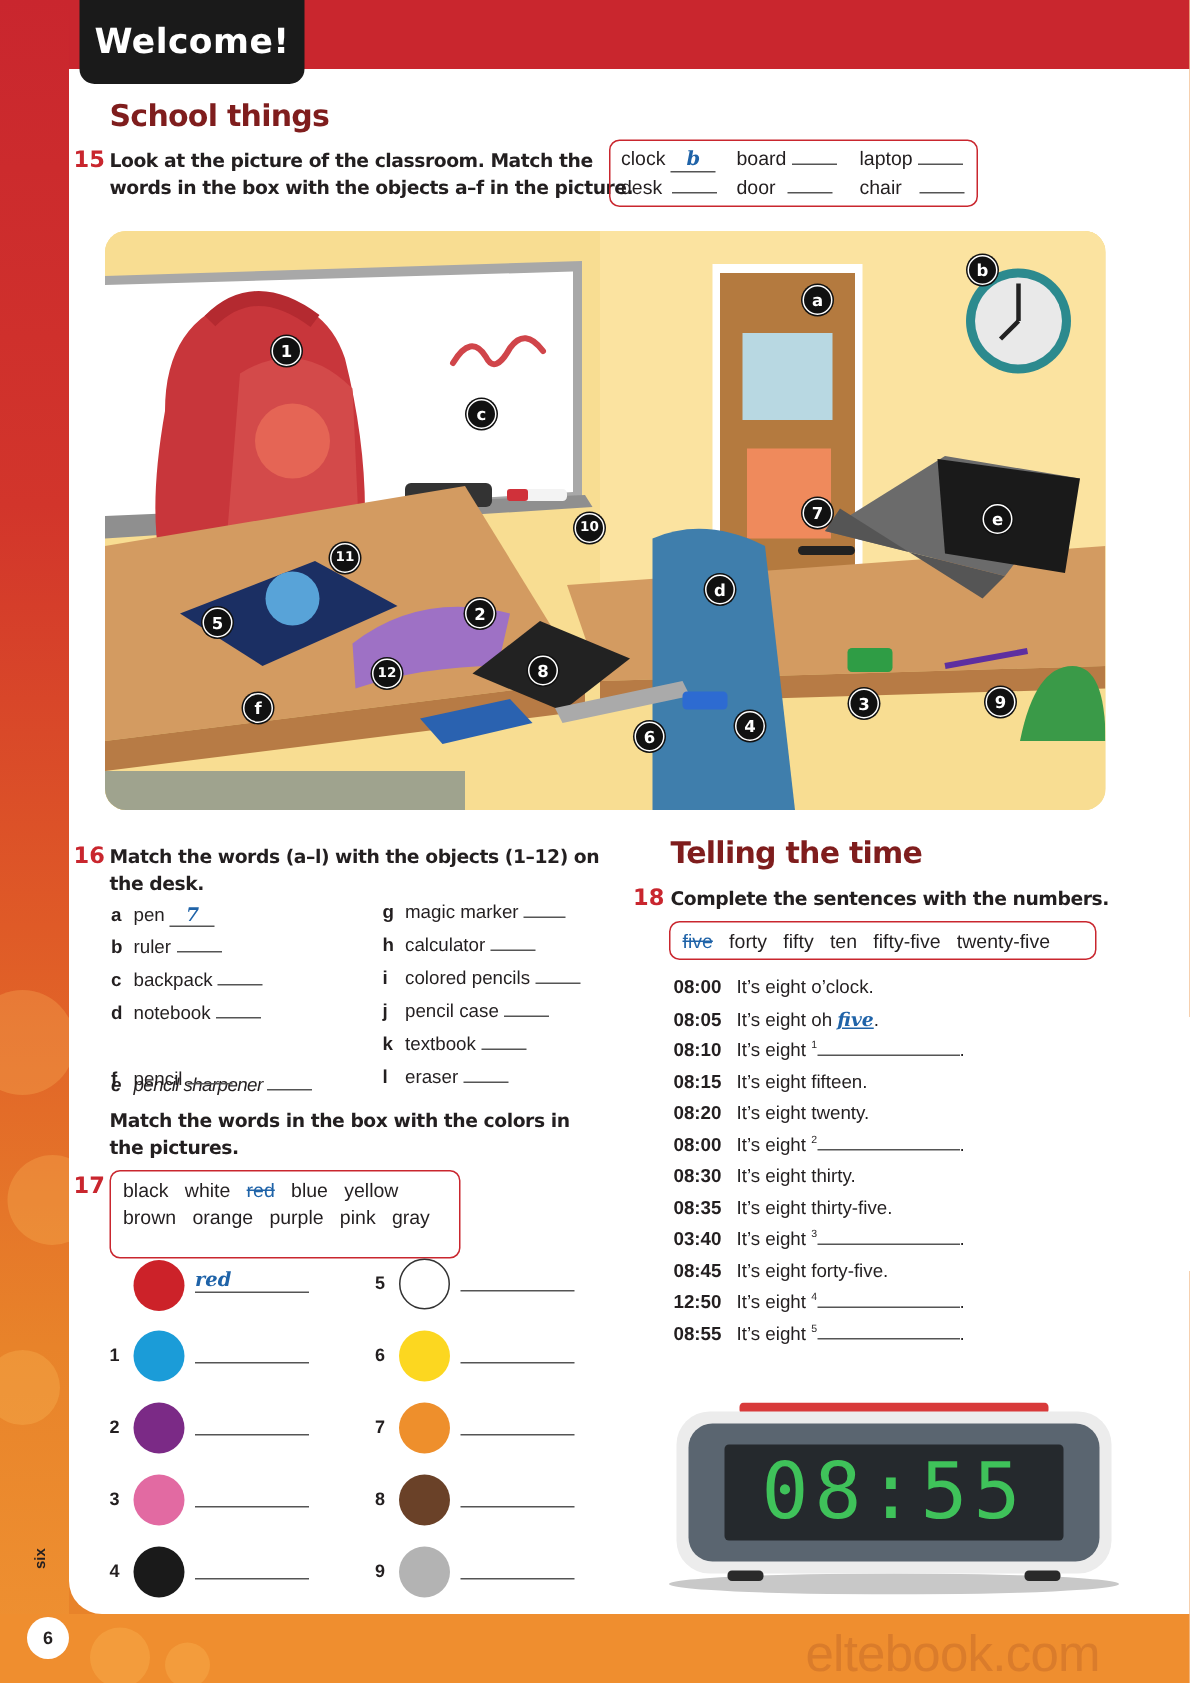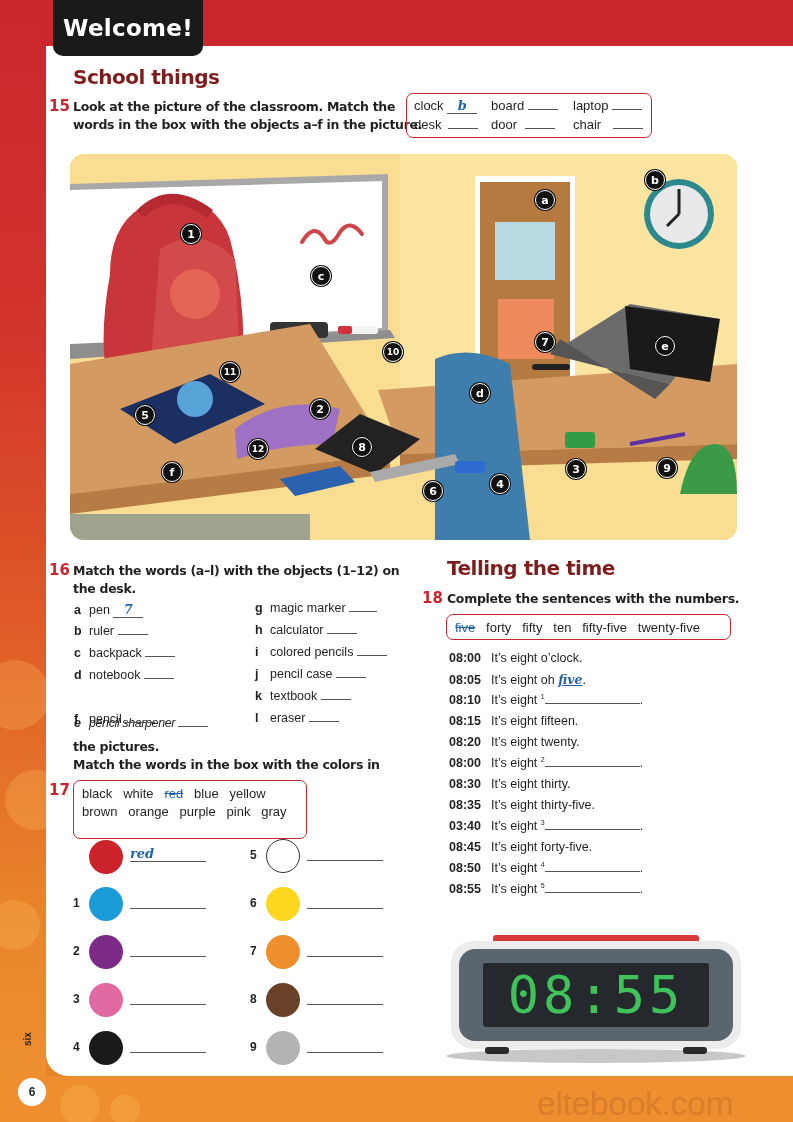--- a/index.html
+++ b/index.html
@@ -182,22 +182,22 @@
 
 <div class="item16" style="left:255px;top:601px;"><b>g</b><span>magic marker</span> <span class="blank" style="width:28px;"></span></div>
 <div class="item16" style="left:255px;top:623px;"><b>h</b><span>calculator</span> <span class="blank" style="width:30px;"></span></div>
 <div class="item16" style="left:255px;top:645px;"><b>i</b><span>colored pencils</span> <span class="blank" style="width:30px;"></span></div>
 <div class="item16" style="left:255px;top:667px;"><b>j</b><span>pencil case</span> <span class="blank" style="width:30px;"></span></div>
 <div class="item16" style="left:255px;top:689px;"><b>k</b><span>textbook</span> <span class="blank" style="width:30px;"></span></div>
 <div class="item16" style="left:255px;top:711px;"><b>l</b><span>eraser</span> <span class="blank" style="width:30px;"></span></div>
 
 <div class="ex-num" style="left:49px;top:737px;margin-top:44px;">17</div>
 <div class="ex-text" style="left:73px;top:738px;">
+  <div>Match the words in the box with the colors in</div>
   <div>the pictures.</div>
-  <div>Match the words in the box with the colors in</div>
 </div>
 
 <div class="wordbox" style="left:73px;top:780px;width:234px;height:59px;">
   <div style="position:absolute;left:8px;top:5px;word-spacing:0;">
     <span>black</span>&nbsp;&nbsp;
     <span>white</span>&nbsp;&nbsp;
     <span class="strike">red</span>&nbsp;&nbsp;
     <span>blue</span>&nbsp;&nbsp;
     <span>yellow</span>
   </div>
@@ -267,21 +267,21 @@
 <div class="time-row" style="top:651px;"><span class="t">08:00</span><span>It’s eight o’clock.</span></div>
 <div class="time-row" style="top:672px;"><span class="t">08:05</span><span>It’s eight oh </span><span class="hand" style="text-decoration:underline;">five</span>.</div>
 <div class="time-row" style="top:693px;"><span class="t">08:10</span><span>It’s eight </span><span class="sup">1</span><span class="blank" style="width:95px;"></span>.</div>
 <div class="time-row" style="top:714px;"><span class="t">08:15</span><span>It’s eight fifteen.</span></div>
 <div class="time-row" style="top:735px;"><span class="t">08:20</span><span>It’s eight twenty.</span></div>
 <div class="time-row" style="top:756px;"><span class="t">08:00</span><span>It’s eight </span><span class="sup">2</span><span class="blank" style="width:95px;"></span>.</div>
 <div class="time-row" style="top:777px;"><span class="t">08:30</span><span>It’s eight thirty.</span></div>
 <div class="time-row" style="top:798px;"><span class="t">08:35</span><span>It’s eight thirty-five.</span></div>
 <div class="time-row" style="top:819px;"><span class="t">03:40</span><span>It’s eight </span><span class="sup">3</span><span class="blank" style="width:95px;"></span>.</div>
 <div class="time-row" style="top:840px;"><span class="t">08:45</span><span>It’s eight forty-five.</span></div>
-<div class="time-row" style="top:861px;"><span class="t">08:50</span><span>It’s eight </span><span class="sup">4</span><span class="blank" style="width:95px;"></span>.</div>
+<div class="time-row" style="top:861px;"><span class="t">12:50</span><span>It’s eight </span><span class="sup">4</span><span class="blank" style="width:95px;"></span>.</div>
 <div class="time-row" style="top:882px;"><span class="t">08:55</span><span>It’s eight </span><span class="sup">5</span><span class="blank" style="width:95px;"></span>.</div>
 
 <div class="clock">
   <svg width="302" height="128" viewBox="0 0 302 128">
     <ellipse cx="151" cy="121" rx="150" ry="7" fill="#c8c8c8"></ellipse>
     <rect x="48" y="0" width="206" height="8" rx="3" fill="#d83a3a"></rect>
     <rect x="6" y="6" width="290" height="108" rx="22" fill="#ececec"></rect>
     <rect x="14" y="14" width="274" height="92" rx="16" fill="#5a6570"></rect>
     <rect x="38" y="28" width="226" height="64" rx="3" fill="#25292d"></rect>
     <rect x="40" y="112" width="24" height="7" rx="3" fill="#2a2a2a"></rect>

